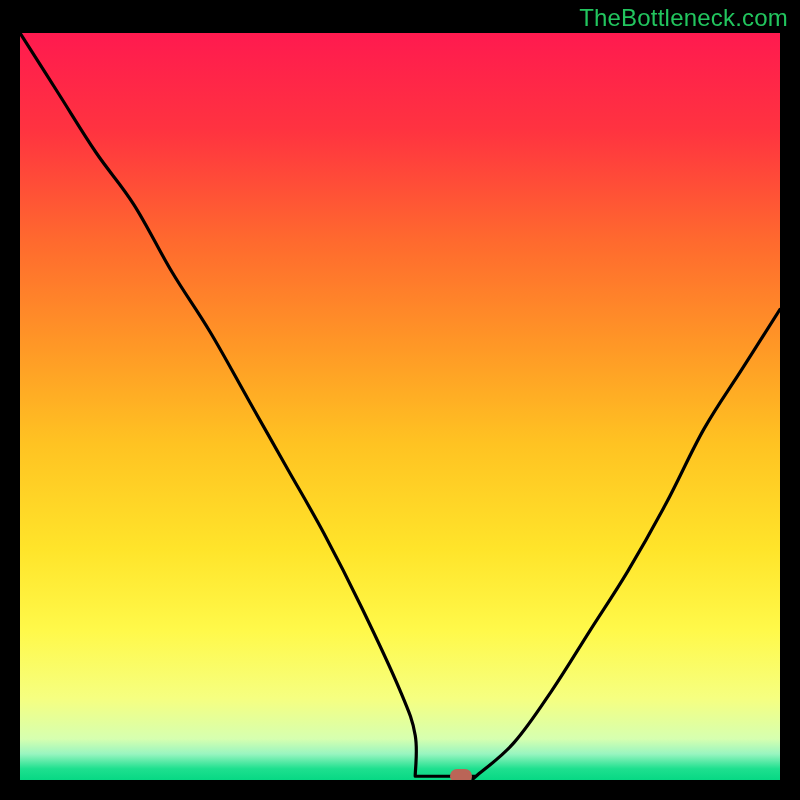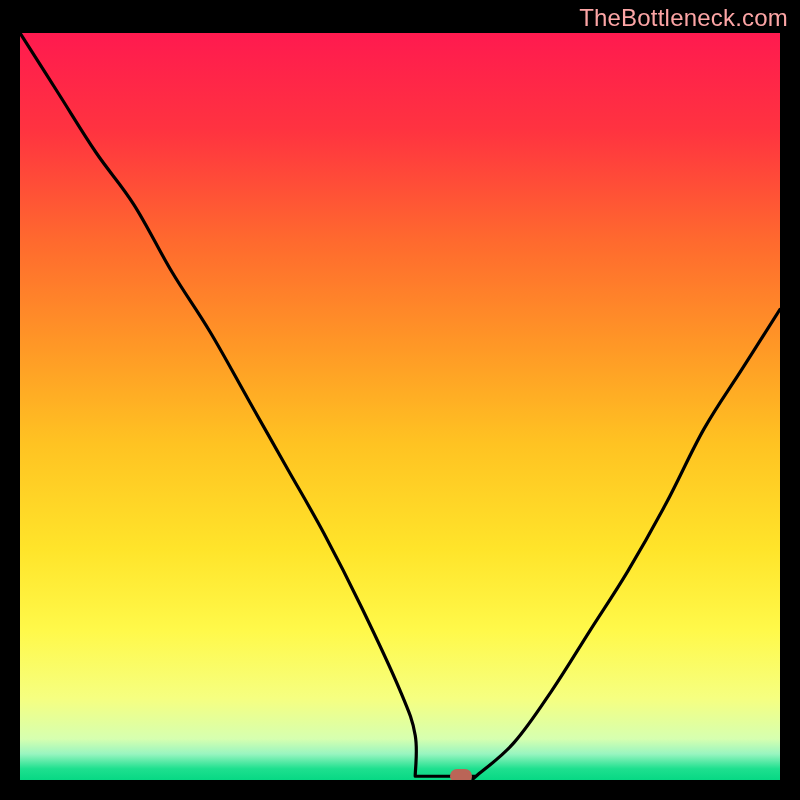--- a/index.html
+++ b/index.html
@@ -16,21 +16,21 @@
     height: 800px;
     background: #000;
   }
   .attribution {
     position: absolute;
     top: 4px;
     right: 12px;
     font-family: Arial, Helvetica, sans-serif;
     font-size: 24px;
     font-weight: 500;
-    color: #fca5a5;
+    color: #22c55e;
     letter-spacing: 0.2px;
     z-index: 10;
   }
   .plot-area {
     position: absolute;
     left: 20px;
     top: 33px;
     width: 760px;
     height: 747px;
     overflow: hidden;

